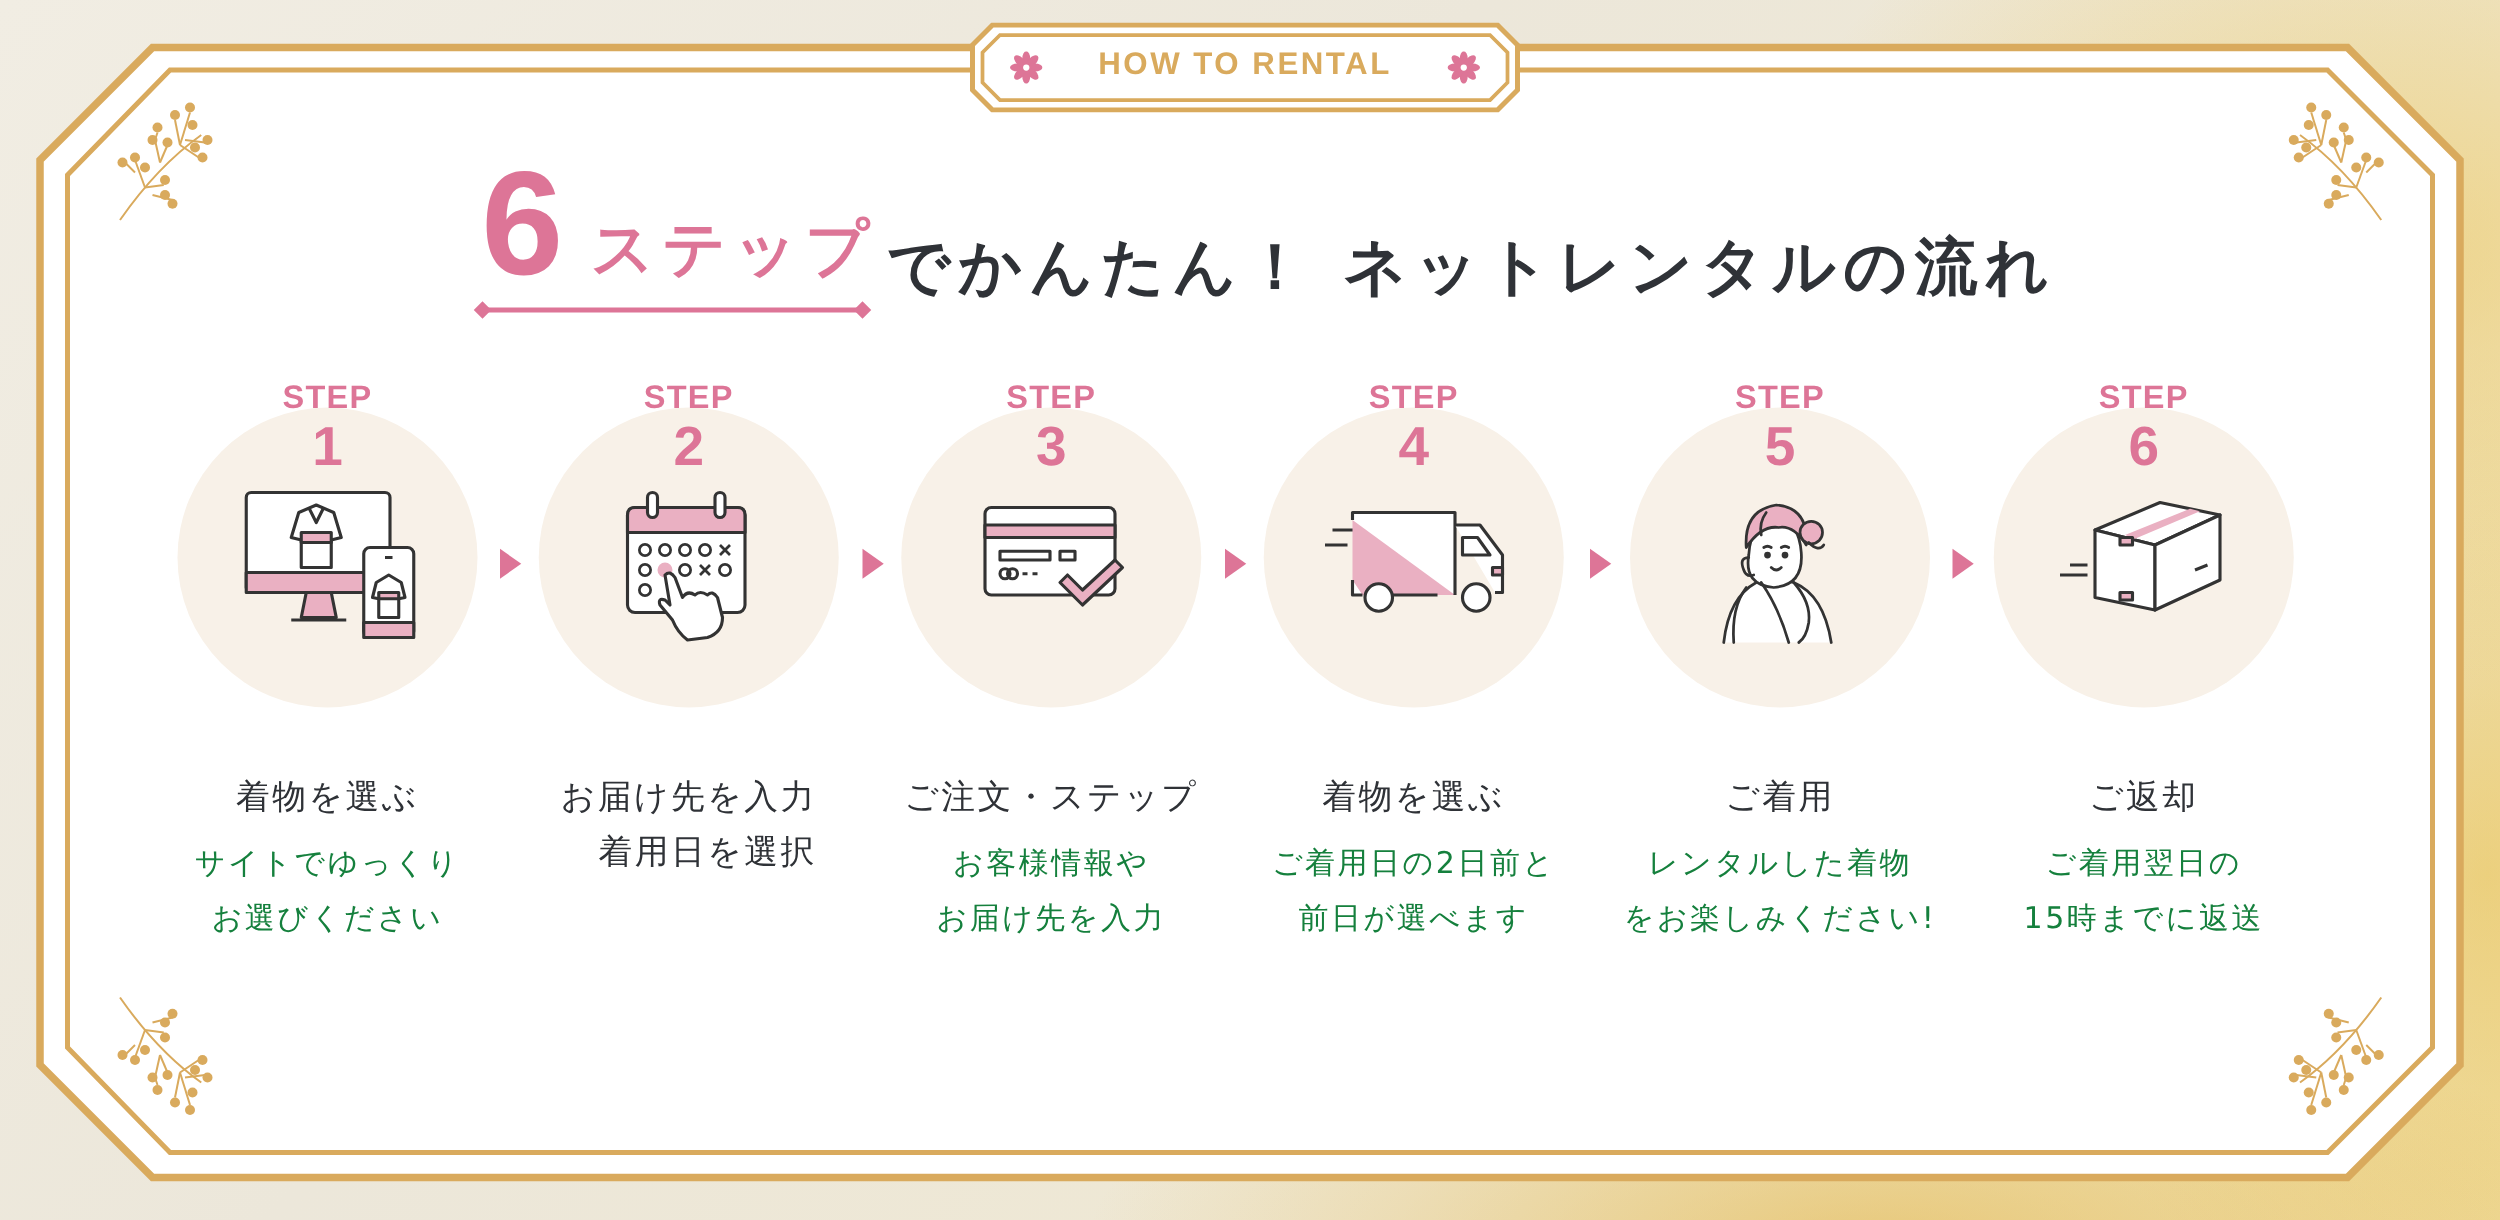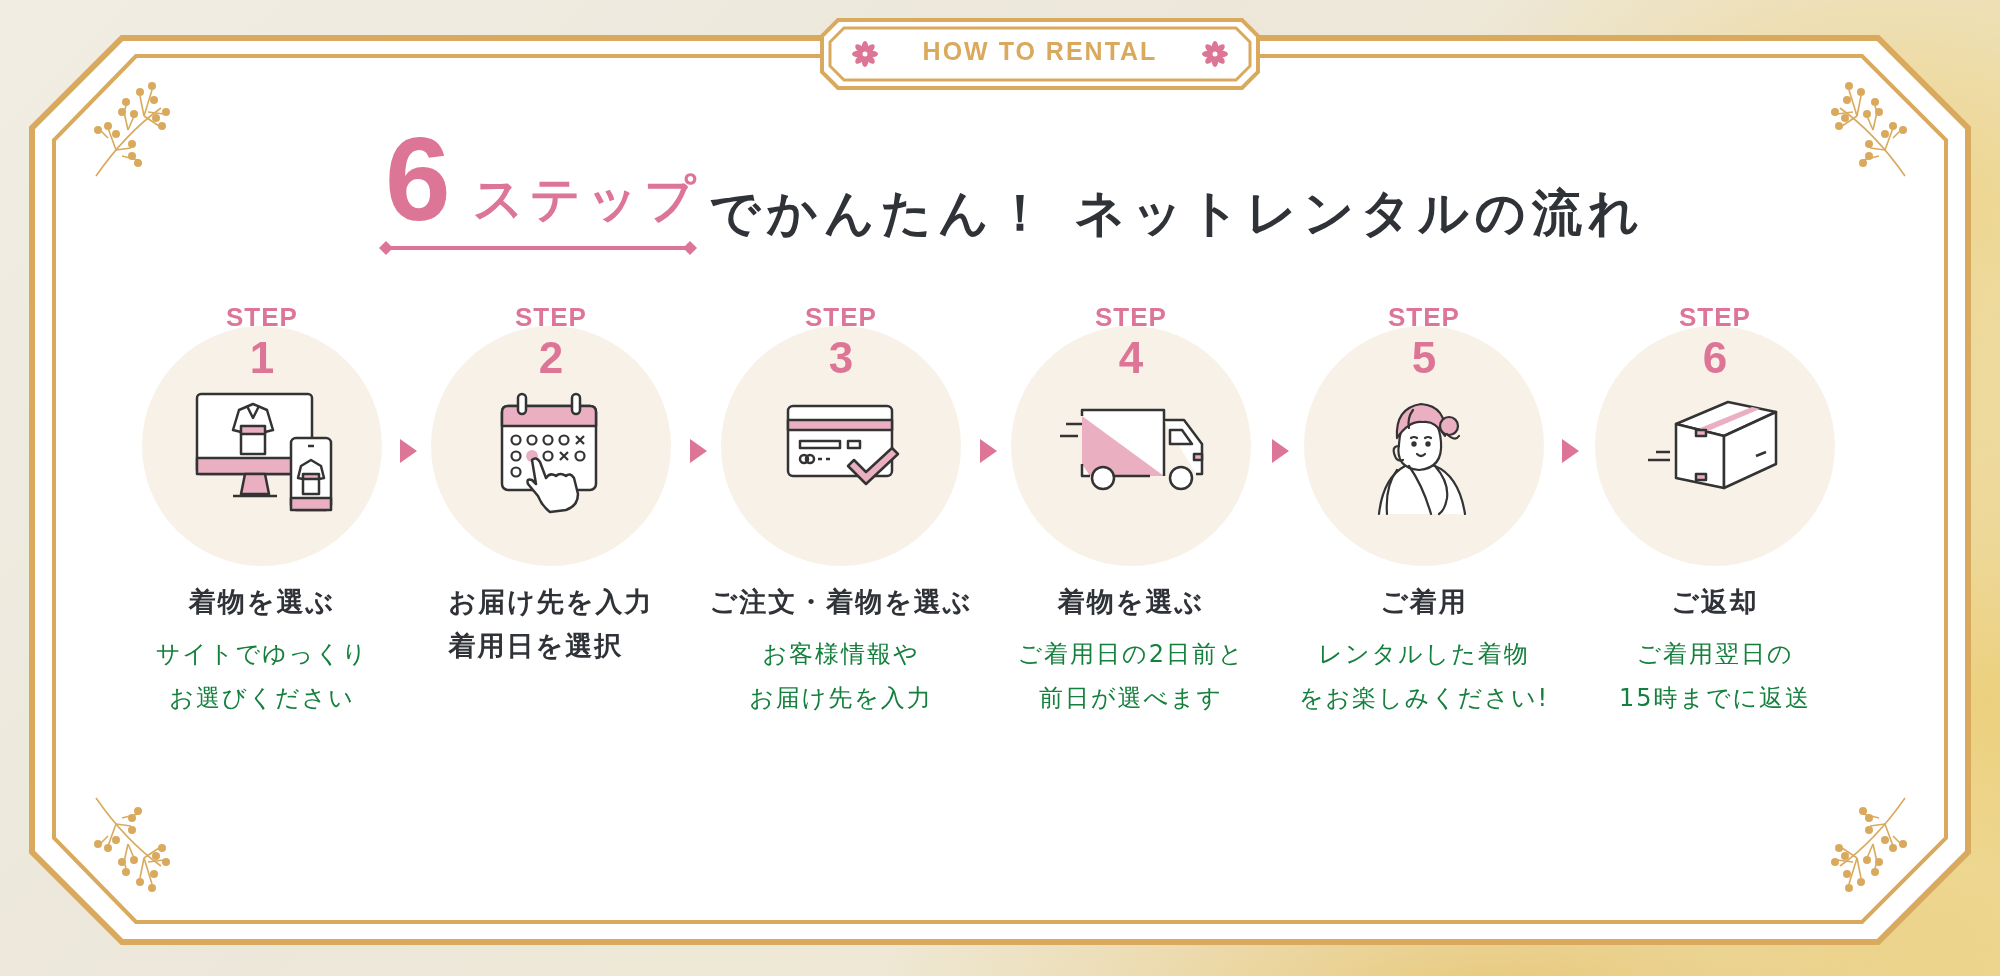--- a/index.html
+++ b/index.html
@@ -10,21 +10,21 @@
     background:
       radial-gradient(ellipse 700px 500px at 1900px 200px, rgba(236,196,80,0.55), rgba(236,196,80,0) 70%),
       radial-gradient(ellipse 900px 260px at 1500px 990px, rgba(226,180,70,0.55), rgba(226,180,70,0) 70%),
       radial-gradient(ellipse 500px 600px at 1990px 700px, rgba(232,190,70,0.5), rgba(232,190,70,0) 70%),
       linear-gradient(135deg, #f1ede3 0%, #ece7da 40%, #efe8d3 70%, #f0dfa8 100%);
   }
   .frame-svg { position: absolute; left: 0; top: 0; width: 2000px; height: 976px; }
 
   
   .badge {
-    position: absolute; left: 820px; top: 18px; width: 440px; height: 66px;
+    position: absolute; left: 776px; top: 18px; width: 440px; height: 66px;
     display: flex; align-items: center; justify-content: center;
   }
   .badge-text {
     position: relative; z-index: 2;
     font-family: "Liberation Sans", sans-serif; font-weight: 700;
     font-size: 25px; letter-spacing: 2px; color: #d9aa5d;
   }
   .badge-flower { position: absolute; z-index: 2; top: 23px; width: 26px; height: 26px; }
   .badge-flower.left { left: 32px; }
   .badge-flower.right { right: 32px; }
@@ -63,22 +63,22 @@
     font-size: 26px; color: #dd7597; letter-spacing: 1px; line-height: 1;
     margin-top: 8px;
   }
   .step-num {
     position: relative; z-index: 2;
     font-family: "Liberation Sans", sans-serif; font-weight: 700;
     font-size: 44px; color: #dd7597; line-height: 1; margin-top: 6px;
   }
   .step-icon { position: relative; z-index: 2; margin-top: 6px; width: 170px; height: 130px; }
   .step-title {
-    position: relative; margin-top: 64px;
-    font-weight: 700; font-size: 27px; color: #2f3237; text-align: left;
+    position: relative; margin-top: 100px;
+    font-weight: 400; font-size: 27px; color: #2f3237; text-align: right;
     line-height: 44px; letter-spacing: 2px; white-space: pre-line;
   }
   .step-desc {
     position: relative; margin-top: 8px;
     font-size: 24px; color: #15803d; text-align: center;
     line-height: 44px; letter-spacing: 2px; white-space: pre-line;
   }
   .arrow {
     position: absolute; top: 439px; width: 0; height: 0;
     border-top: 12px solid transparent; border-bottom: 12px solid transparent;
@@ -340,21 +340,21 @@
       <rect x="32" y="34" width="104" height="10" fill="#eab0c2"></rect>
       <rect x="44" y="55" width="40" height="7" fill="none"></rect>
       <rect x="92" y="55" width="12" height="7" fill="none"></rect>
       <circle cx="48" cy="73" r="4" fill="none"></circle>
         <circle cx="54" cy="73" r="4" fill="none"></circle>
       <line x1="62" y1="73" x2="66" y2="73"></line>
         <line x1="70" y1="73" x2="74" y2="73"></line>
       <path d="M98 74 L110 86 L136 62 L142 68 L110 98 L92 80 Z" fill="#eab0c2"></path>
     </g>
   </svg>
-  <div class="step-title">ご注文・着物を選ぶ</div>
+  <div class="step-title">ご注文・ステップ</div>
   <div class="step-desc">お客様情報や
 お届け先を入力</div>
 </div>
 <div class="arrow" style="left:980px"></div>
 
 <div class="step" style="left:986px">
   <div class="step-circle"></div>
   <span class="step-label">STEP</span>
   <span class="step-num">4</span>
   <svg class="step-icon" viewBox="0 0 170 130">

